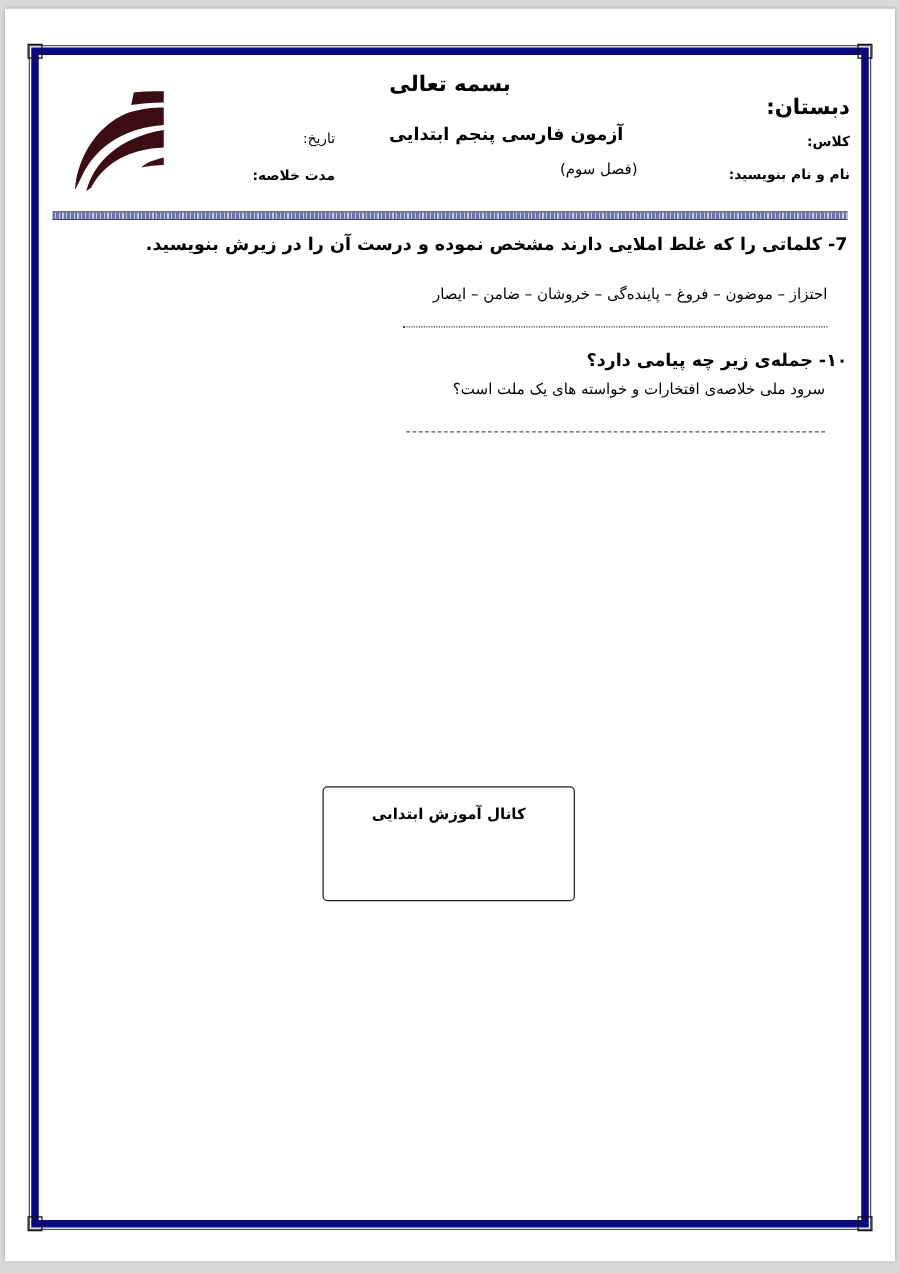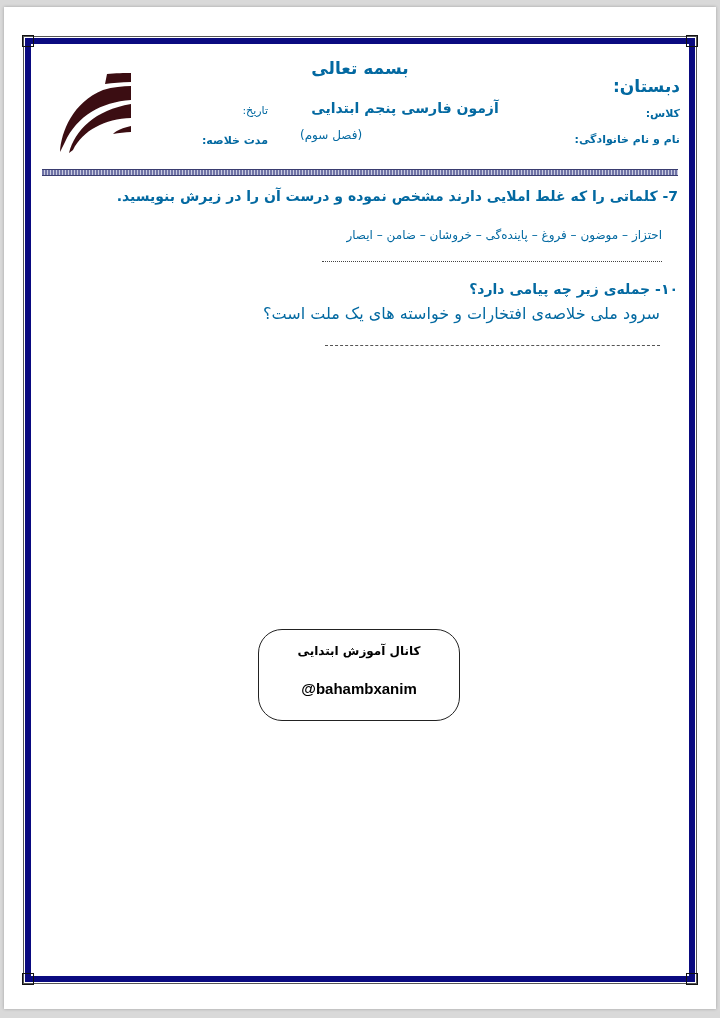--- a/index.html
+++ b/index.html
@@ -18,69 +18,69 @@
   }
   .corner {
     position:absolute; width:12px; height:12px; border:1.5px solid #111; box-sizing:border-box;
   }
   .corner.tl { left:22px; top:35px; }
   .corner.tr { left:686px; top:35px; }
   .corner.bl { left:22px; top:973px; }
   .corner.br { left:686px; top:973px; }
 
   .rtl { direction:rtl; }
-  .txt { position:absolute; white-space:nowrap; color:#0369a1; }
+  .txt { position:absolute; white-space:nowrap; color:#000000; }
 
   .basmala { left:0; width:720px; text-align:center; top:58px; font-size:17px; font-weight:bold; }
   .lbl-school { right:40px; top:76px; font-size:17px; font-weight:bold; }
   .lbl-class { right:40px; top:107px; font-size:11px; font-weight:bold; }
   .lbl-name { right:40px; top:133px; font-size:11px; font-weight:bold; }
   .exam-title { left:300px; width:210px; text-align:center; top:100px; font-size:14px; font-weight:bold; }
-  .exam-sub { left:300px; width:210px; text-align:left; top:128px; font-size:12px; }
+  .exam-sub { left:300px; width:210px; text-align:right; top:128px; font-size:12px; }
   .lbl-date { right:452px; top:104px; font-size:11px; font-weight:normal; }
   .lbl-duration { right:452px; top:134px; font-size:11px; font-weight:bold; }
 
   .logo { position:absolute; left:55px; top:72px; width:80px; height:82px; }
 
   .divider {
     position:absolute; left:42px; top:169px; width:636px; height:5px;
     background:repeating-linear-gradient(90deg,#6f73a6 0 2px,#c9cbe0 2px 3px);
     border-top:1px solid #3a3d70; border-bottom:1px solid #3a3d70; box-sizing:content-box;
   }
 
   .q9 { right:42px; top:188px; font-size:14px; font-weight:bold; }
   .q9-words { right:58px; top:228px; font-size:12px; }
   .dots { position:absolute; border-bottom:1px dotted #444; height:0; }
   .dots1 { left:322px; width:340px; top:261px; }
   .q10 { right:42px; top:281px; font-size:14px; font-weight:bold; }
-  .q10-sentence { right:60px; top:304px; font-size:16px; }
+  .q10-sentence { right:60px; top:304px; font-size:12px; }
   .dots2 { left:325px; width:335px; top:345px; border-bottom:1px dashed #555; }
 
   .promo {
     position:absolute; left:258px; top:629px; width:202px; height:92px;
-    border:1.5px solid #222; border-radius:24px; box-sizing:border-box; background:#fff;
+    border:1.5px solid #222; border-radius:4px; box-sizing:border-box; background:#fff;
   }
   .promo-title { position:absolute; left:0; width:100%; top:14px; text-align:center; font-size:12px; font-weight:bold; direction:rtl; }
   .promo-handle { position:absolute; left:0; width:100%; top:50px; text-align:center; font-size:15px; font-weight:bold; font-family:"Liberation Sans", sans-serif; }
 </style>
 </head>
 <body>
 
 <div class="sheet"></div>
 
 <div class="frame"></div>
 <div class="corner tl"></div>
 <div class="corner tr"></div>
 <div class="corner bl"></div>
 <div class="corner br"></div>
 
 <div class="txt rtl basmala">بسمه تعالی</div>
 <div class="txt rtl lbl-school">دبستان:</div>
 <div class="txt rtl lbl-class">کلاس:</div>
-<div class="txt rtl lbl-name">نام و نام خانوادگی:</div>
+<div class="txt rtl lbl-name">نام و نام بنویسید:</div>
 <div class="txt rtl exam-title">آزمون فارسی پنجم ابتدایی</div>
 <div class="txt rtl exam-sub">(فصل سوم)</div>
 <div class="txt rtl lbl-date">تاریخ:</div>
 <div class="txt rtl lbl-duration">مدت خلاصه:</div>
 
 <svg class="logo" viewBox="0 0 80 82">
   <path d="M52 2 C60 1 70 1 76 1 L76 10 C66 10 58 11 50 12 Z" fill="#3b0d12"></path>
   <path d="M76 14 L76 28 C46 30 22 44 10 70 C8 74 6 78 5 80 C6 60 18 30 48 18 C58 15 68 14 76 14 Z" fill="#3b0d12"></path>
   <path d="M76 32 L76 46 C50 47 28 58 18 78 L14 81 C20 58 40 38 76 32 Z" fill="#3b0d12"></path>
   <path d="M76 54 L76 60 C70 60 64 61 58 62 C62 58 68 56 76 54 Z" fill="#3b0d12"></path>
@@ -91,14 +91,13 @@
 <div class="txt rtl q9">7- کلماتی را که غلط املایی دارند مشخص نموده و درست آن را در زیرش بنویسید.</div>
 <div class="txt rtl q9-words">احتزاز – موضون – فروغ – پاینده‌گی – خروشان – ضامن – ایصار</div>
 <div class="dots dots1"></div>
 
 <div class="txt rtl q10">۱۰- جمله‌ی زیر چه پیامی دارد؟</div>
 <div class="txt rtl q10-sentence">سرود ملی خلاصه‌ی افتخارات و خواسته های یک ملت است؟</div>
 <div class="dots dots2"></div>
 
 <div class="promo">
   <div class="promo-title">کانال آموزش ابتدایی</div>
-  <div class="promo-handle">@bahambxanim</div>
 </div>
 
 </body></html>

